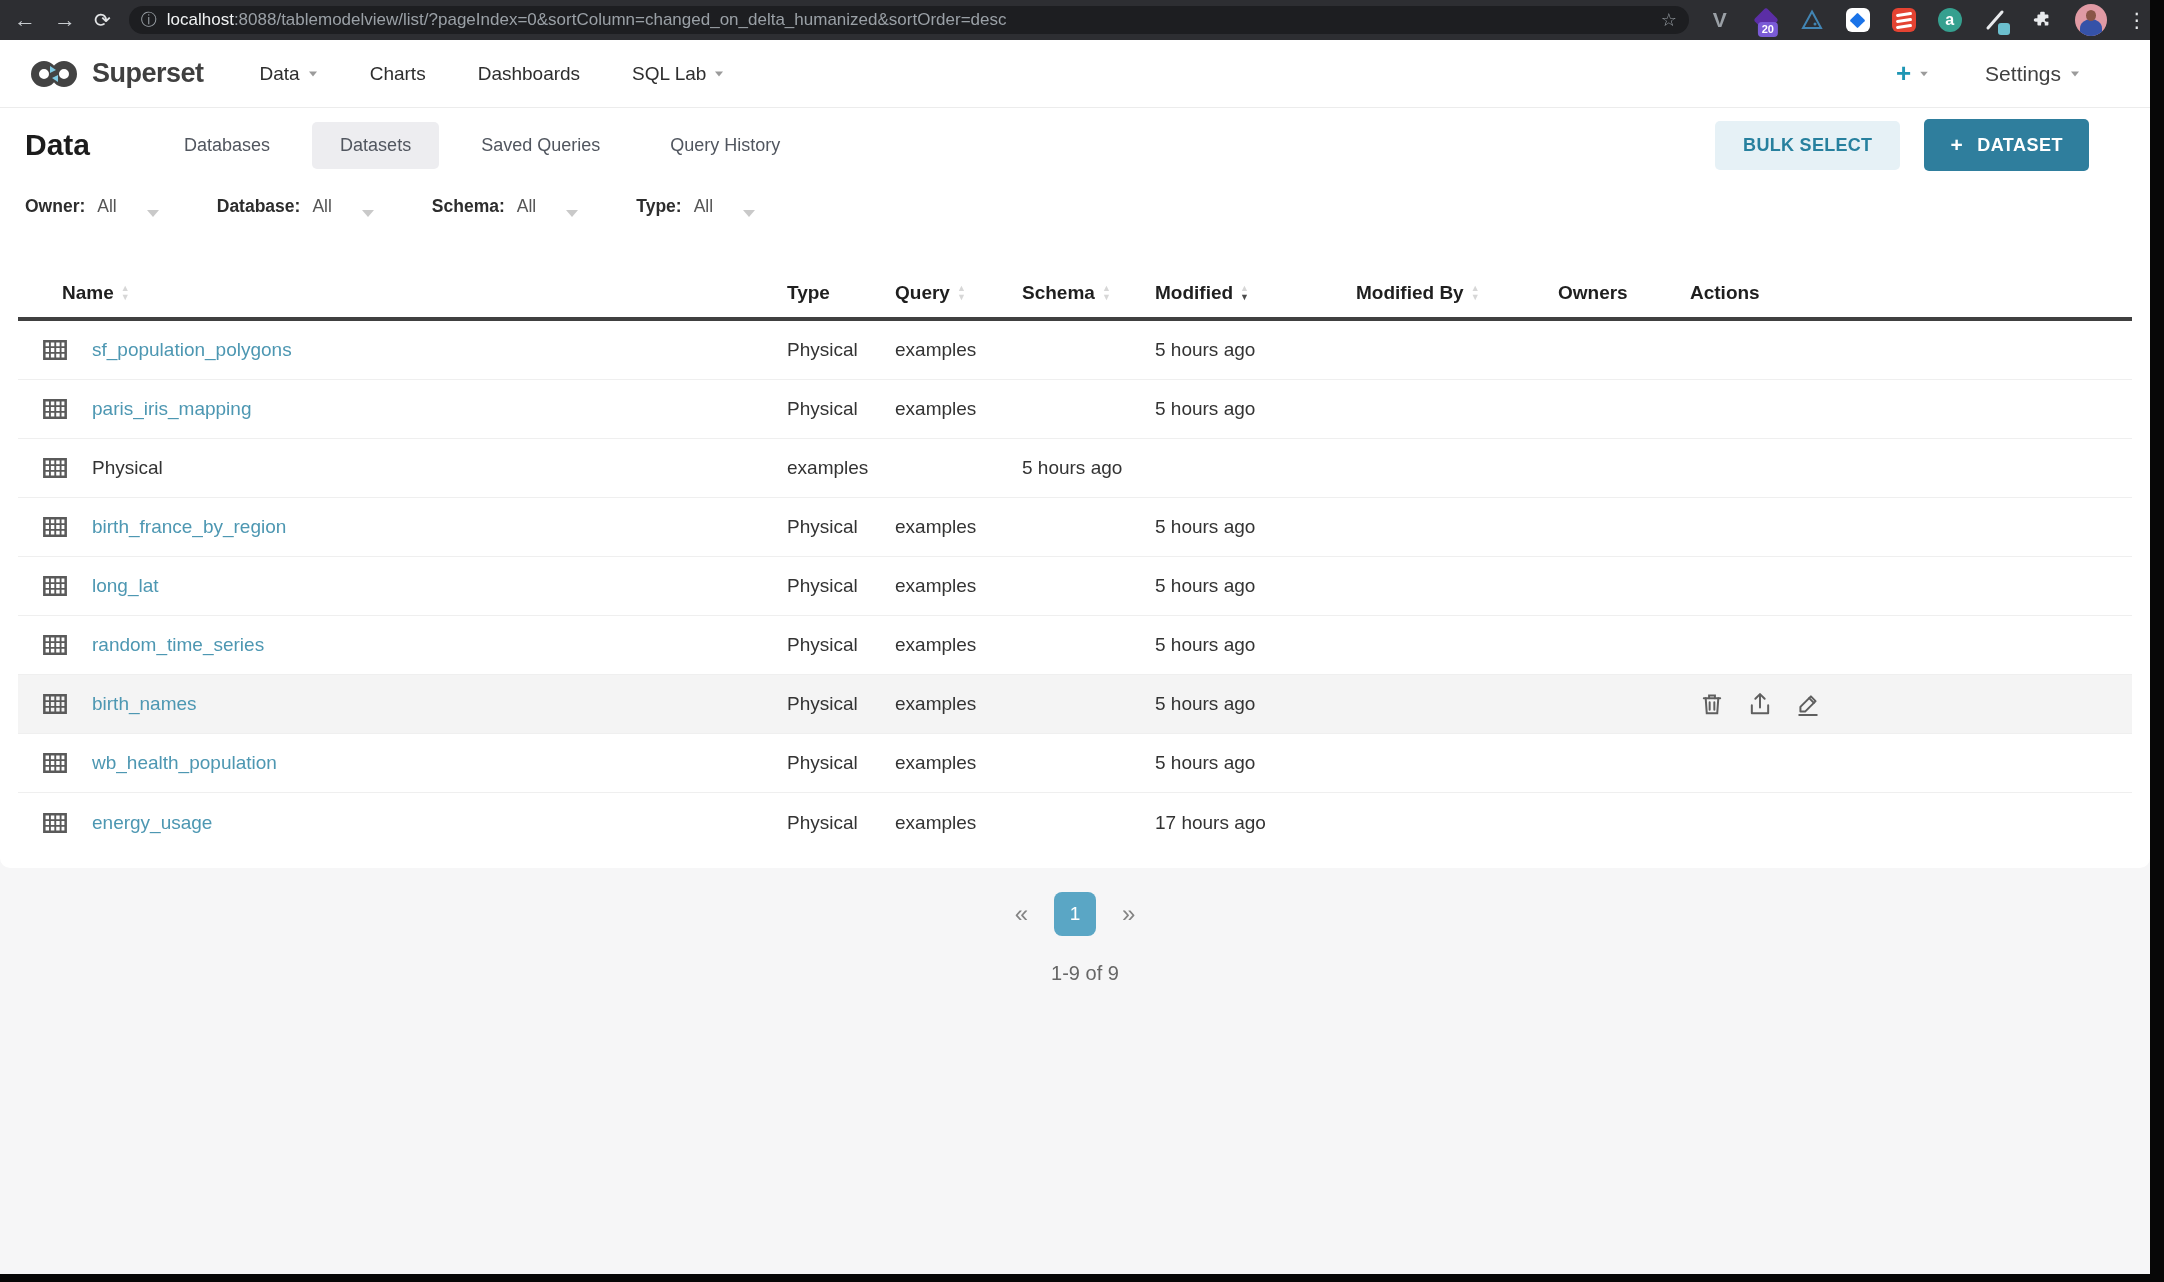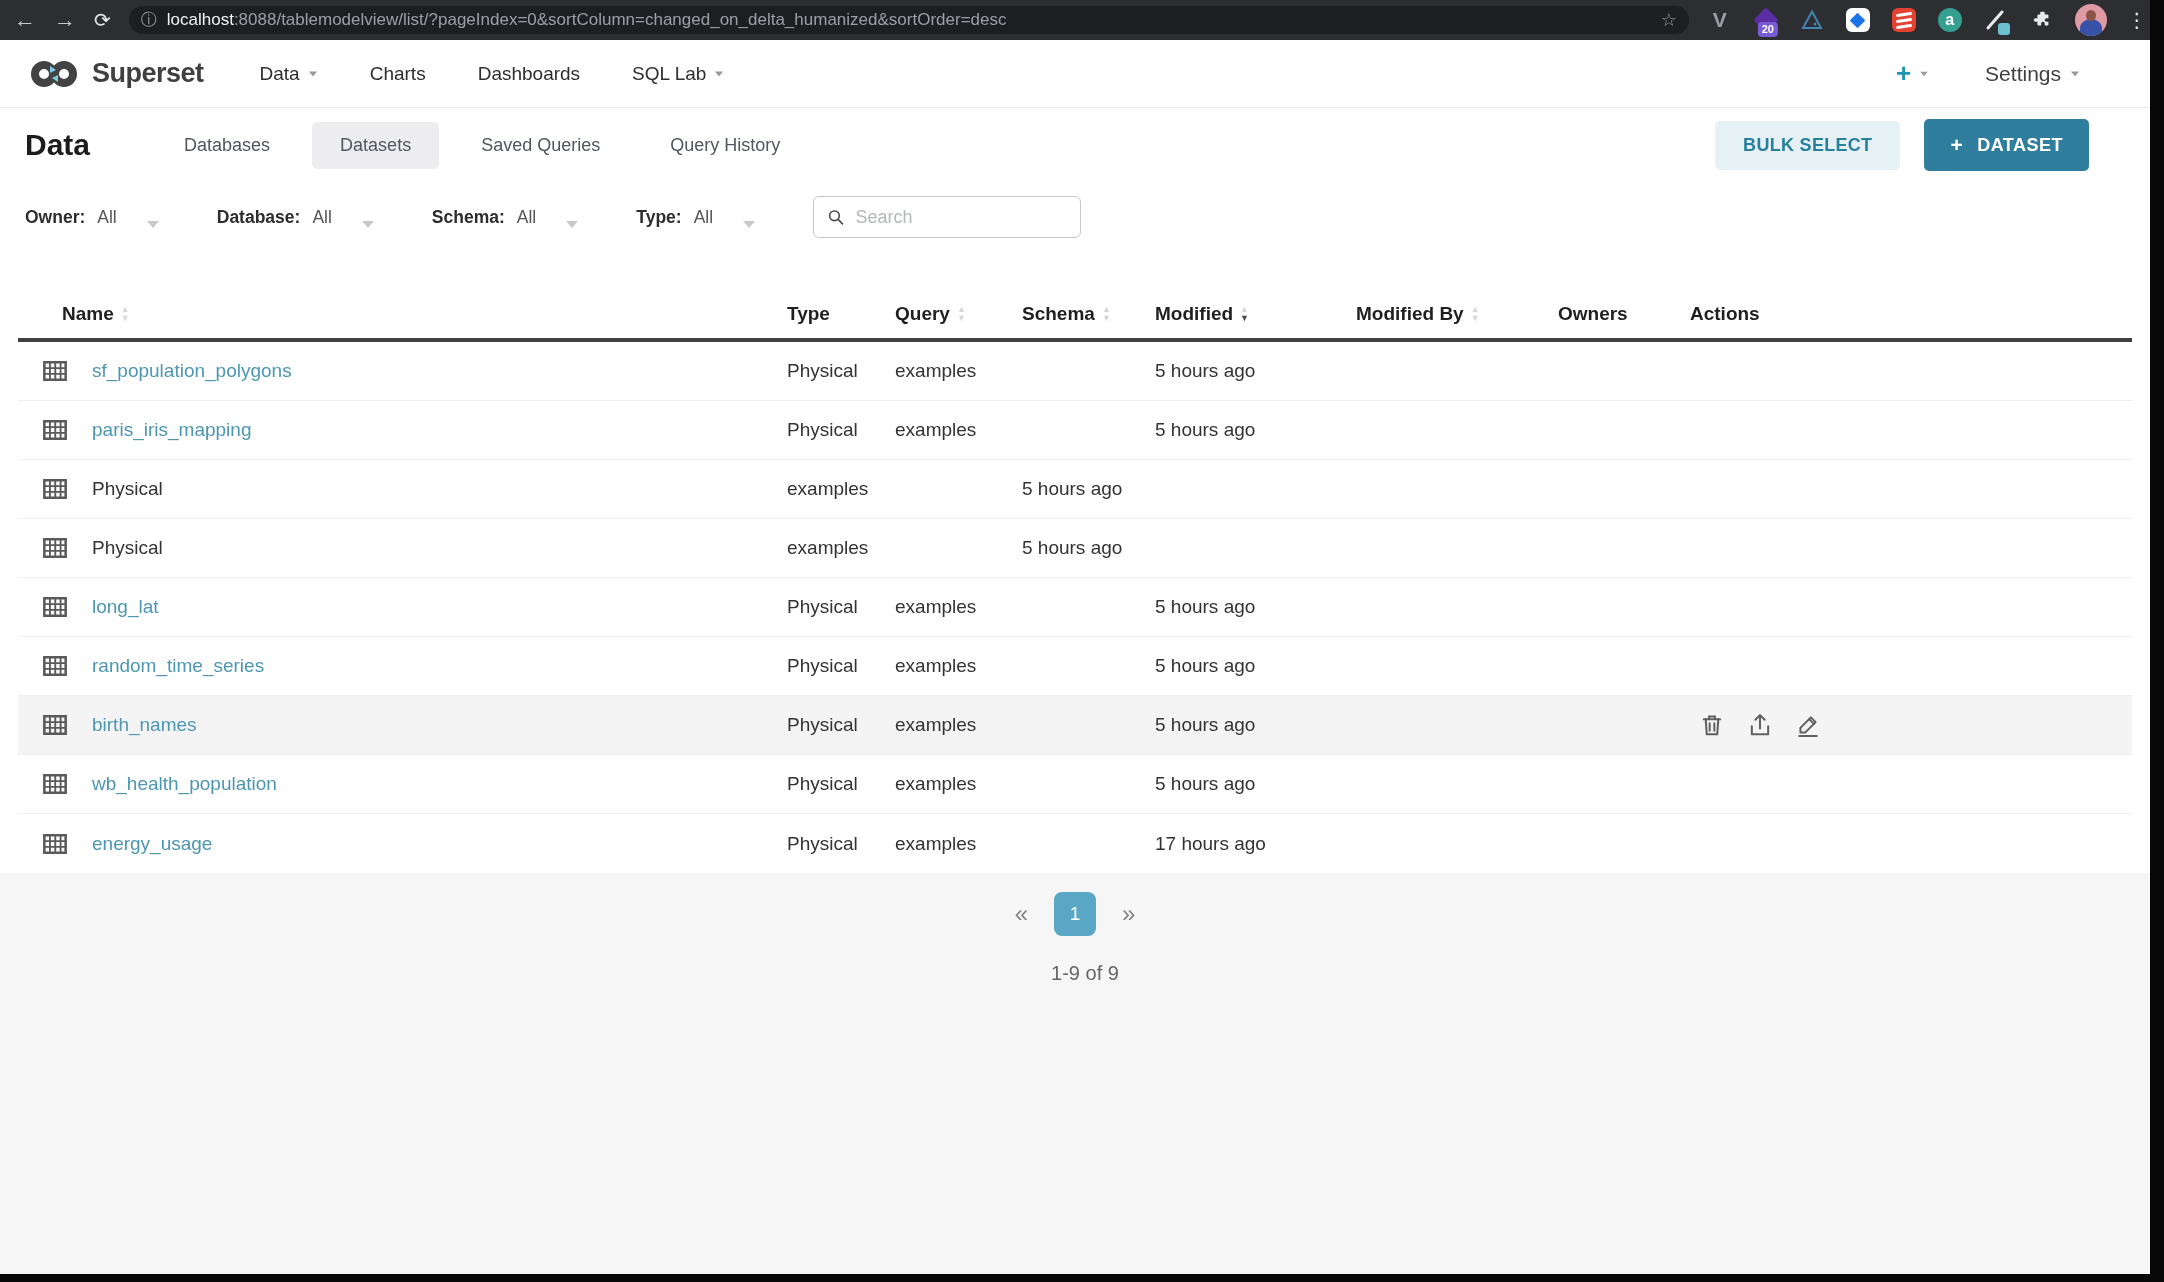--- a/index.html
+++ b/index.html
@@ -232,27 +232,20 @@
     <span class="filter-group">
       <span class="filter-label">Schema:</span>
       <span class="filter-value">All</span>
       <span class="filter-caret"></span>
     </span>
     <span class="filter-group">
       <span class="filter-label">Type:</span>
       <span class="filter-value">All</span>
       <span class="filter-caret"></span>
     </span>
-    <div class="search-box">
-      <svg width="22" height="22" viewBox="0 0 24 24">
-        <circle cx="10.5" cy="10.5" r="6" fill="none" stroke="#4a4a4a" stroke-width="2"></circle>
-        <path d="M15 15 L20.5 20.5" stroke="#4a4a4a" stroke-width="2" stroke-linecap="round"></path>
-      </svg>
-      <input type="text" placeholder="Search" style="">
-    </div>
   </div>
 
   <div class="table-wrap">
     <div class="thead grid-cols">
       <span class="th name-th">
           <span>Name</span>
           <span class="sort">
             <i class="up">▲</i>
             <i class="dn">▼</i>
           </span>
@@ -414,20 +407,21 @@
           </span>
         </span>
       </div>
         <div class="trow grid-cols">
         <span class="cell c-icon">
           <svg width="32" height="32" viewBox="0 0 24 24">
             <path d="M4 5.5h16v13H4z" fill="none" stroke="#5a5a5a" stroke-width="1.9"></path>
             <path d="M4 9.8h16 M4 14.2h16 M8.2 5.5v13 M12.2 5.5v13 M16.2 5.5v13" stroke="#5a5a5a" stroke-width="1.4" fill="none"></path>
           </svg>
         </span>
+        <span class="cell c-name"><a class="name-link">birth_france_by_region</a></span>
         <span class="cell">Physical</span>
         <span class="cell">examples</span>
         <span class="cell"></span>
         <span class="cell">5 hours ago</span>
         <span class="cell"></span>
         <span class="cell"></span>
         <span class="cell actions" style="visibility: hidden;">
           <span class="action-icon">
             <svg width="28" height="28" viewBox="0 0 24 24" fill="none" stroke="#5f5f5f" stroke-width="1.7" stroke-linecap="round">
               <path d="M5 7h14"></path>

